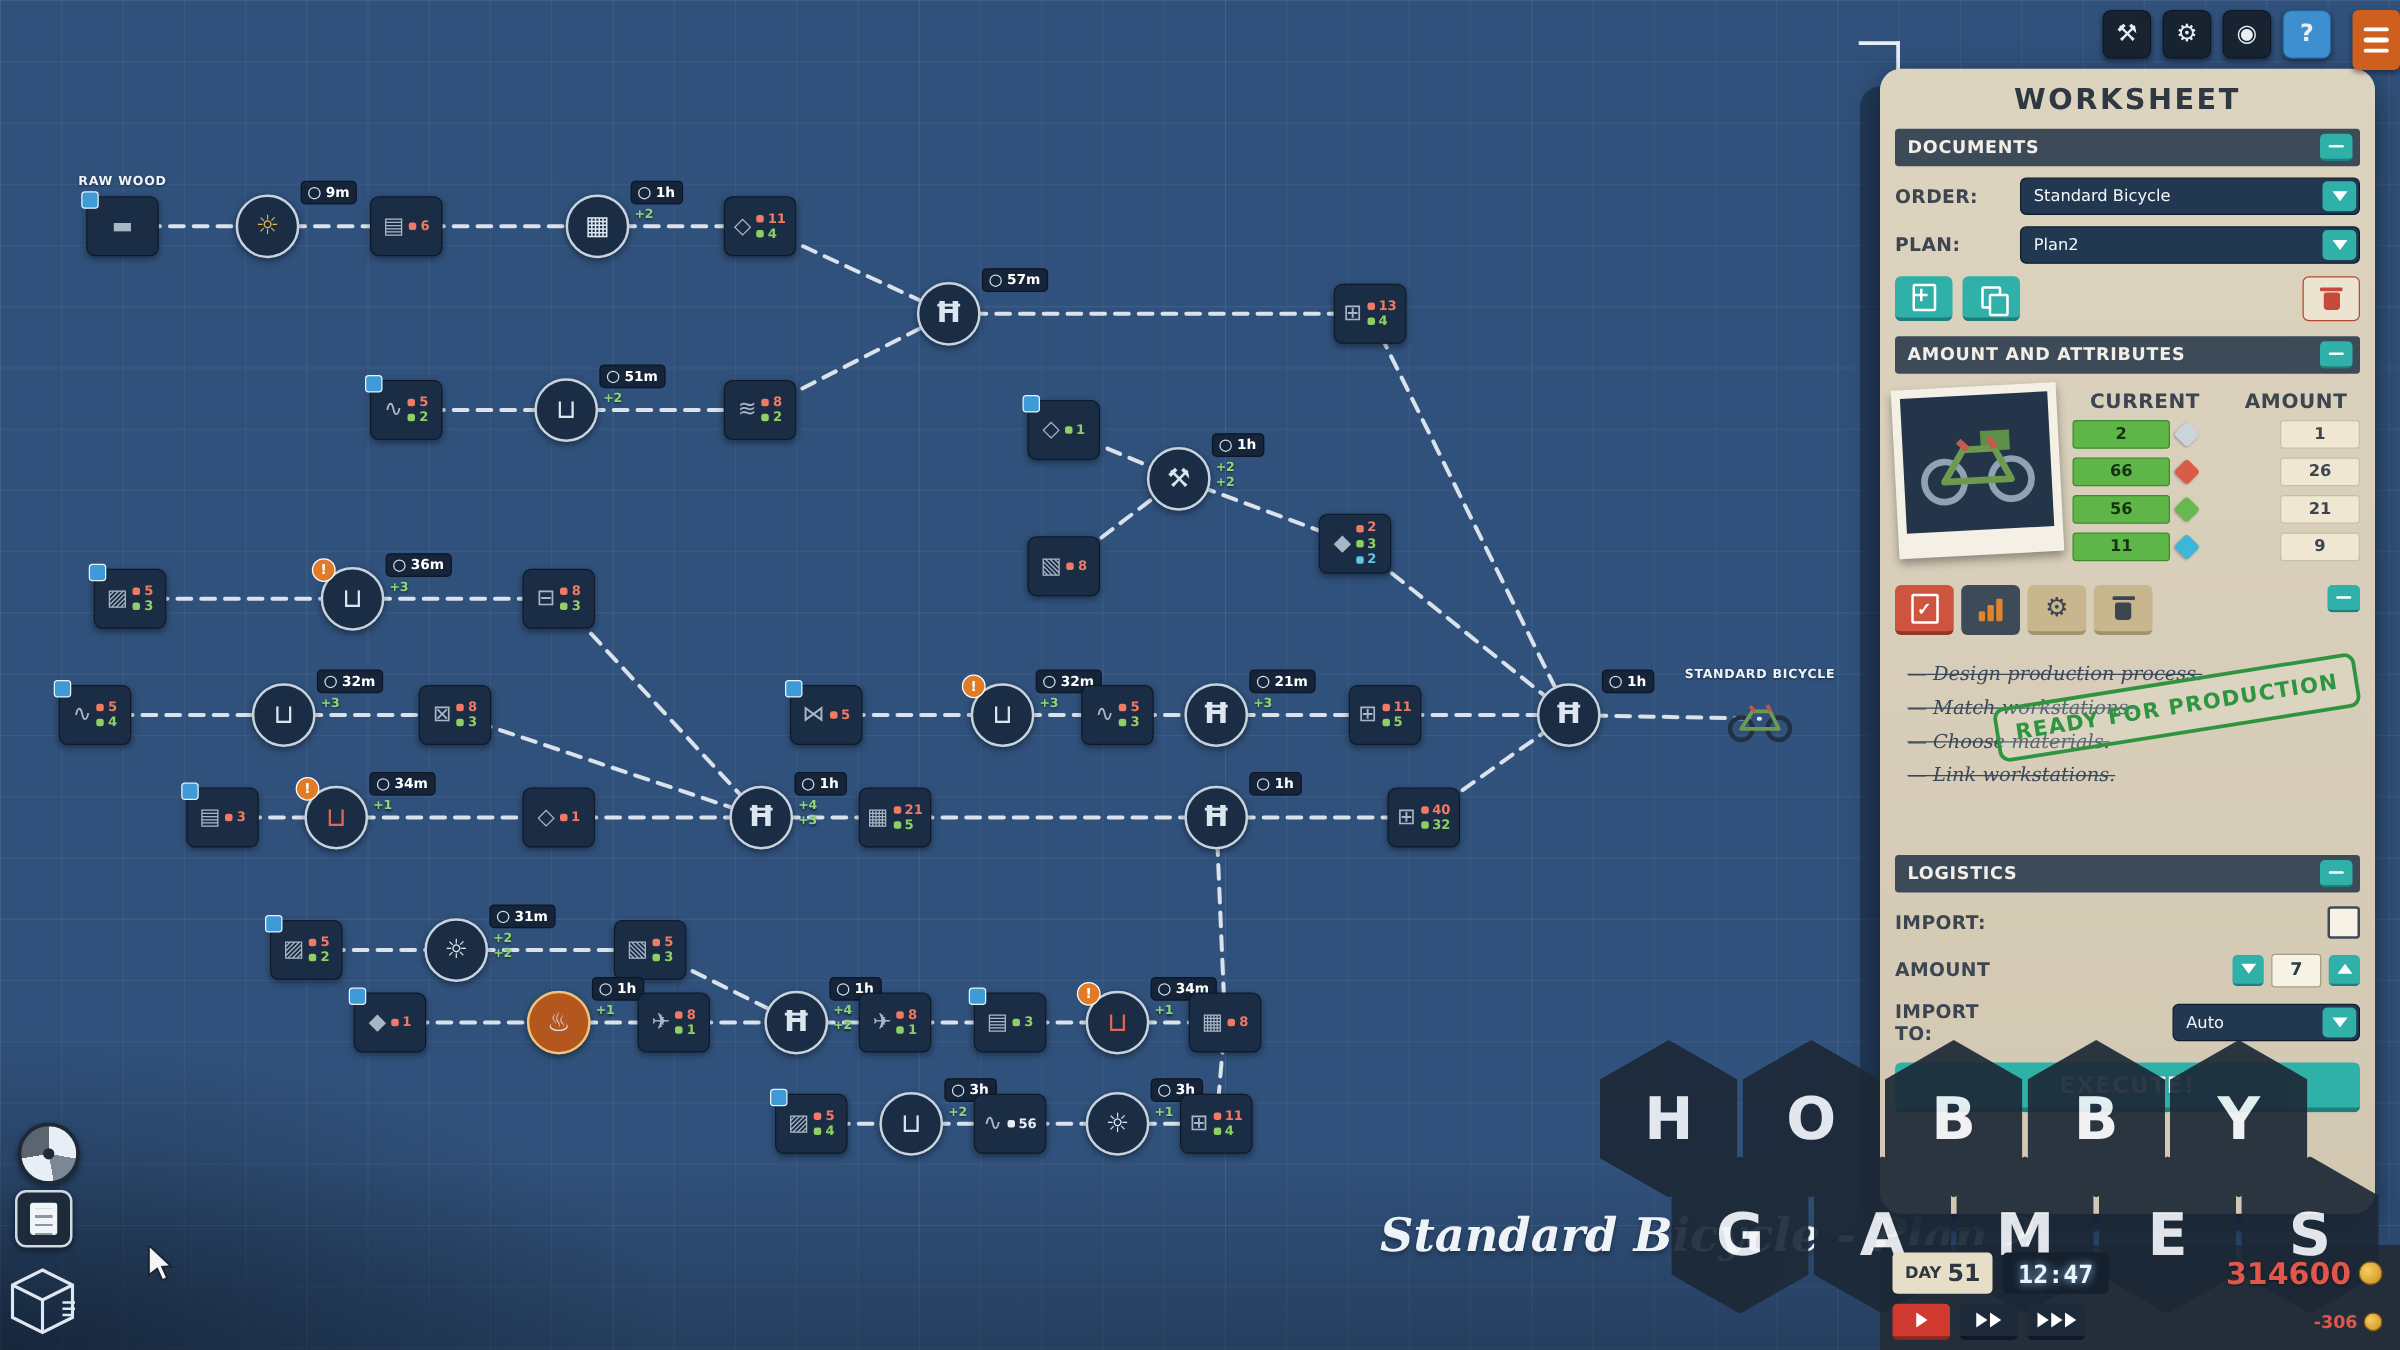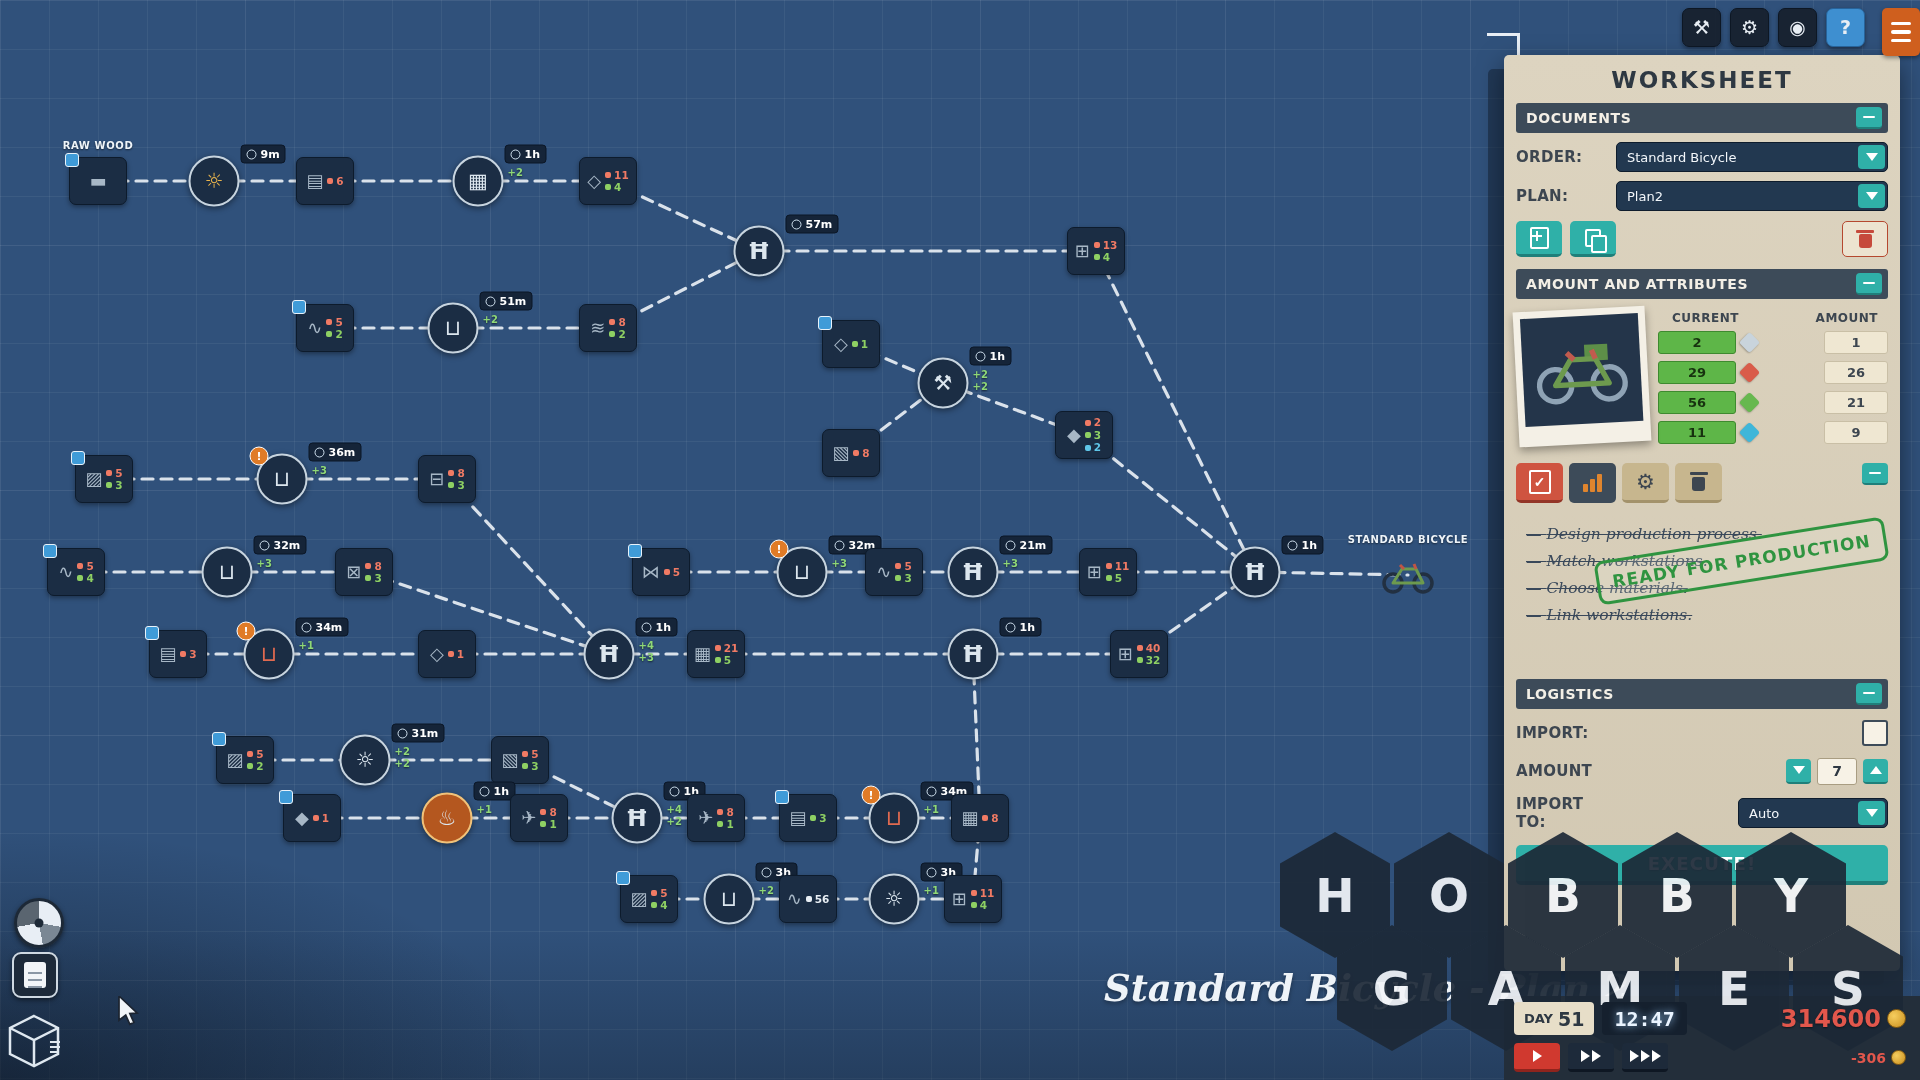--- a/index.html
+++ b/index.html
@@ -64,21 +64,21 @@
     display:flex;align-items:center;justify-content:center;box-shadow:0 2px 4px rgba(0,0,0,.4);cursor:pointer;}
   .tbtn .tglyph{color:#e8eef4;font-size:19px;font-weight:bold;line-height:1;}
   .tbtn.blue{background:#3e8fd0;border-color:#27639a;}
   #menu-button{width:38px;height:48px;background:#cf5f1e;border:none;border-radius:5px;margin-left:8px;
     display:flex;flex-direction:column;align-items:center;justify-content:center;gap:5px;cursor:pointer;
     box-shadow:0 2px 4px rgba(0,0,0,.4);}
   #menu-button .bar{width:20px;height:3.5px;background:#fff;border-radius:2px;}
 
   
   #worksheet{position:absolute;left:1504px;top:55px;width:396px;height:916px;z-index:20;
-    background:linear-gradient(#ddd4c0,#d2c8b2);border-radius:5px;
+    background:linear-gradient(#ddd4c0,#d2c8b2);border-radius:17px;
     box-shadow:-16px 14px 0 rgba(13,22,33,.42),0 10px 26px rgba(0,0,0,.5);
     padding:8px 0 0 0;box-sizing:border-box;}
   .ws-title{text-align:center;font-size:23px;font-weight:800;letter-spacing:2px;color:#2e3842;margin:4px 0 10px;}
   .ws-sec{margin:0 12px 12px;}
   .ws-bar{background:#3d4b59;border-radius:3px;display:flex;align-items:center;padding:4px 6px 4px 10px;height:22px;}
   .ws-bar-label{color:#f3efe6;font-size:14px;font-weight:bold;letter-spacing:.6px;}
   .min-btn{margin-left:auto;width:26px;height:20px;background:#2fb0a8;border-radius:4px;border-bottom:2px solid #1f7f7a;
     display:flex;align-items:center;justify-content:center;cursor:pointer;}
   .min-btn::before{content:"";width:12px;height:2.5px;background:#fff;border-radius:1px;}
 
@@ -103,21 +103,21 @@
   .ic-copy{position:relative;width:12px;height:14px;border:2px solid #fff;border-radius:2px;background:#2fb0a8;}
   .ic-copy::before{content:"";position:absolute;left:4px;top:4px;width:12px;height:14px;border:2px solid #fff;border-radius:2px;background:#2fb0a8;}
   .ic-trash{position:relative;width:13px;height:14px;background:#c64a3c;border-radius:2px 2px 3px 3px;margin-top:4px;}
   .ic-trash::before{content:"";position:absolute;left:-2.5px;top:-4.5px;width:18px;height:3px;background:#c64a3c;border-radius:1px;}
   .ic-trash.dark{background:#3d4650;} .ic-trash.dark::before{background:#3d4650;}
 
   .design-body{display:flex;gap:10px;margin-top:10px;align-items:flex-start;}
   .polaroid{background:#f4f0e6;padding:7px 7px 20px;transform:rotate(-3deg);box-shadow:0 4px 8px rgba(0,0,0,.35);}
   .photo{width:118px;height:108px;background:#24354a;display:flex;align-items:center;justify-content:center;}
   .attr-table{flex:1;padding-top:2px;}
-  .attr-head{display:flex;justify-content:space-between;font-size:12px;font-weight:bold;color:#3d4650;
+  .attr-head{display:flex;justify-content:space-between;font-size:16px;font-weight:bold;color:#3d4650;
     letter-spacing:.5px;padding:0 10px 6px 14px;}
   .attr-row{display:flex;align-items:center;gap:6px;margin-bottom:7px;}
   .cell{height:21px;border-radius:3px;display:flex;align-items:center;justify-content:center;font-size:13px;font-weight:bold;}
   .cell.current{width:76px;background:#5eb648;border:1px solid #3e8a2f;color:#17320f;}
   .cell.target{width:62px;background:#efe7d2;border:1px solid #c9bfa6;color:#3d4650;margin-left:auto;}
   .attr-ic{width:15px;height:15px;border-radius:3px;transform:rotate(45deg);flex:0 0 auto;box-shadow:0 1px 2px rgba(0,0,0,.3);}
 
   .tabs-row{display:flex;align-items:center;gap:6px;margin-top:2px;}
   .tab{width:47px;height:40px;border:none;border-radius:5px;display:flex;align-items:center;justify-content:center;cursor:pointer;}
   .tab.active{background:#cf5440;border-bottom:3px solid #933527;}
@@ -813,21 +813,21 @@
             <span>CURRENT</span>
             <span>AMOUNT</span>
           </div>
           <div id="attr-rows">
               <div class="attr-row">
                 <div class="cell current">2</div>
                 <span class="attr-ic" style="background: rgb(201, 212, 220);"></span>
                 <div class="cell target">1</div>
               </div>
               <div class="attr-row">
-                <div class="cell current">29</div>
+                <div class="cell current">66</div>
                 <span class="attr-ic" style="background: rgb(217, 92, 74);"></span>
                 <div class="cell target">26</div>
               </div>
               <div class="attr-row">
                 <div class="cell current">56</div>
                 <span class="attr-ic" style="background: rgb(103, 184, 79);"></span>
                 <div class="cell target">21</div>
               </div>
               <div class="attr-row">
                 <div class="cell current">11</div>

